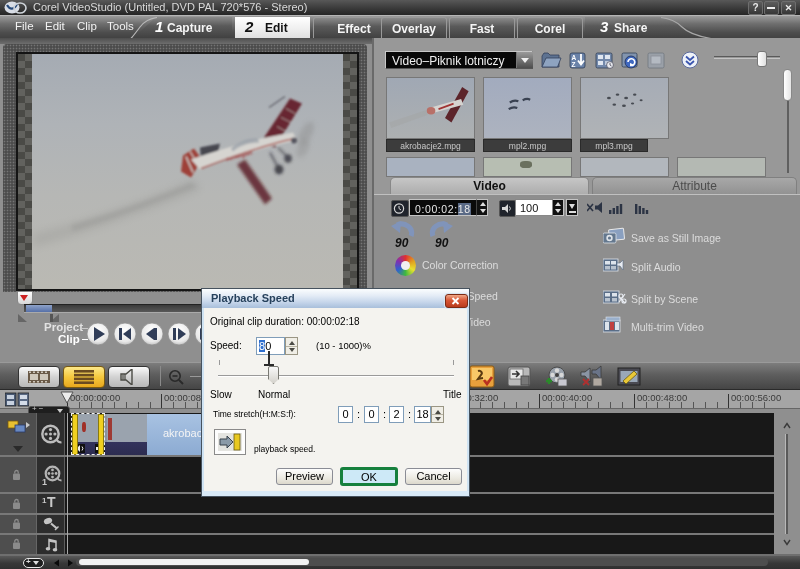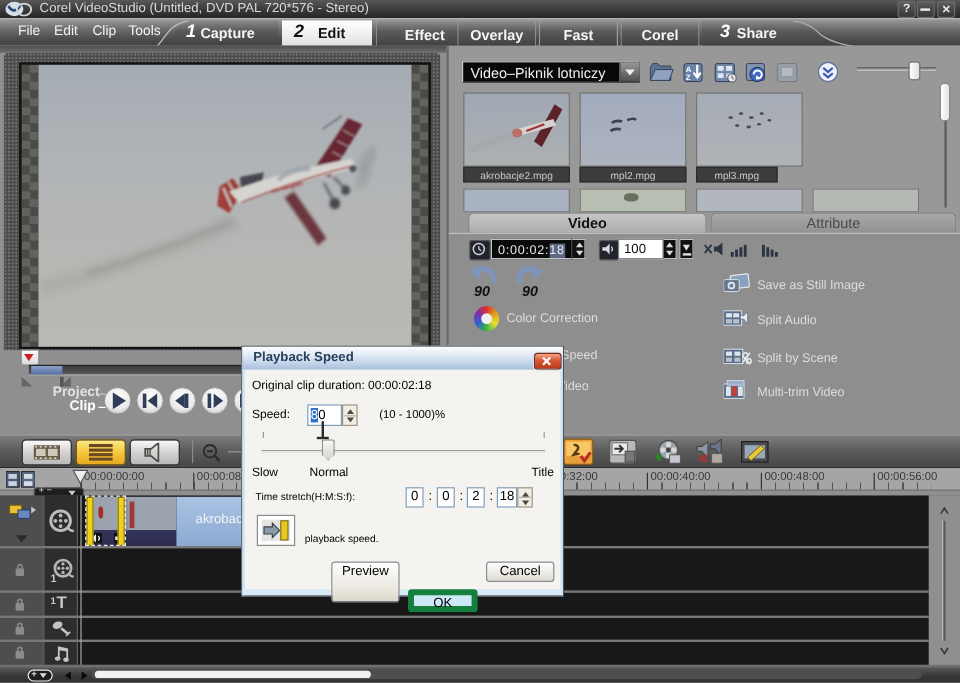--- a/index.html
+++ b/index.html
@@ -666,18 +666,18 @@
 
   <div class="ab" style="left:12px;top:140px;width:32px;height:26px;background:#fdfdfd;border:1px solid #8a8a8a;box-sizing:border-box;">
     <svg class="ab" style="left:3px;top:3px" width="24" height="18" viewBox="0 0 24 18">
       <rect x="0" y="0" width="24" height="18" fill="#e4e4e0"></rect>
       <rect x="16" y="1" width="6" height="16" fill="#e8c820" stroke="#6a5a10" stroke-width="0.8"></rect>
       <path d="M2,6 L9,6 L9,3 L15,9 L9,15 L9,12 L2,12 Z" fill="#8a9aa8" stroke="#39424c" stroke-width="1"></path>
     </svg>
   </div>
   <div class="tx" style="left:52px;top:155px;font-size:8.5px;color:#000;">playback speed.</div>
 
-  <div class="ab" style="left:74px;top:179px;width:57px;height:34px;background:linear-gradient(180deg,#fdfdfd,#eceae2 60%,#dcd8cc);border:1px solid #8a8c95;border-radius:3px;box-sizing:border-box;text-align:center;font-size:11px;color:#000;line-height:15px;">Preview</div>
-  <div class="ab" style="left:138px;top:178px;width:58px;height:19px;background:#cde9f7;border:5px solid #15803d;border-radius:3px;box-sizing:border-box;text-align:center;font-size:11px;color:#000;line-height:15px;margin-top:24px;">OK</div>
+  <div class="ab" style="left:74px;top:179px;width:57px;height:17px;background:linear-gradient(180deg,#fdfdfd,#eceae2 60%,#dcd8cc);border:1px solid #8a8c95;border-radius:3px;box-sizing:border-box;text-align:center;font-size:11px;color:#000;line-height:15px;">Preview</div>
+  <div class="ab" style="left:138px;top:178px;width:58px;height:19px;background:#cde9f7;border:3px solid #15803d;border-radius:3px;box-sizing:border-box;text-align:center;font-size:11px;color:#000;line-height:15px;">OK</div>
   <div class="ab" style="left:203px;top:179px;width:57px;height:17px;background:linear-gradient(180deg,#fdfdfd,#eceae2 60%,#dcd8cc);border:1px solid #8a8c95;border-radius:3px;box-sizing:border-box;text-align:center;font-size:11px;color:#000;line-height:15px;">Cancel</div>
 </div>
 
 </div>
 
 </body></html>

